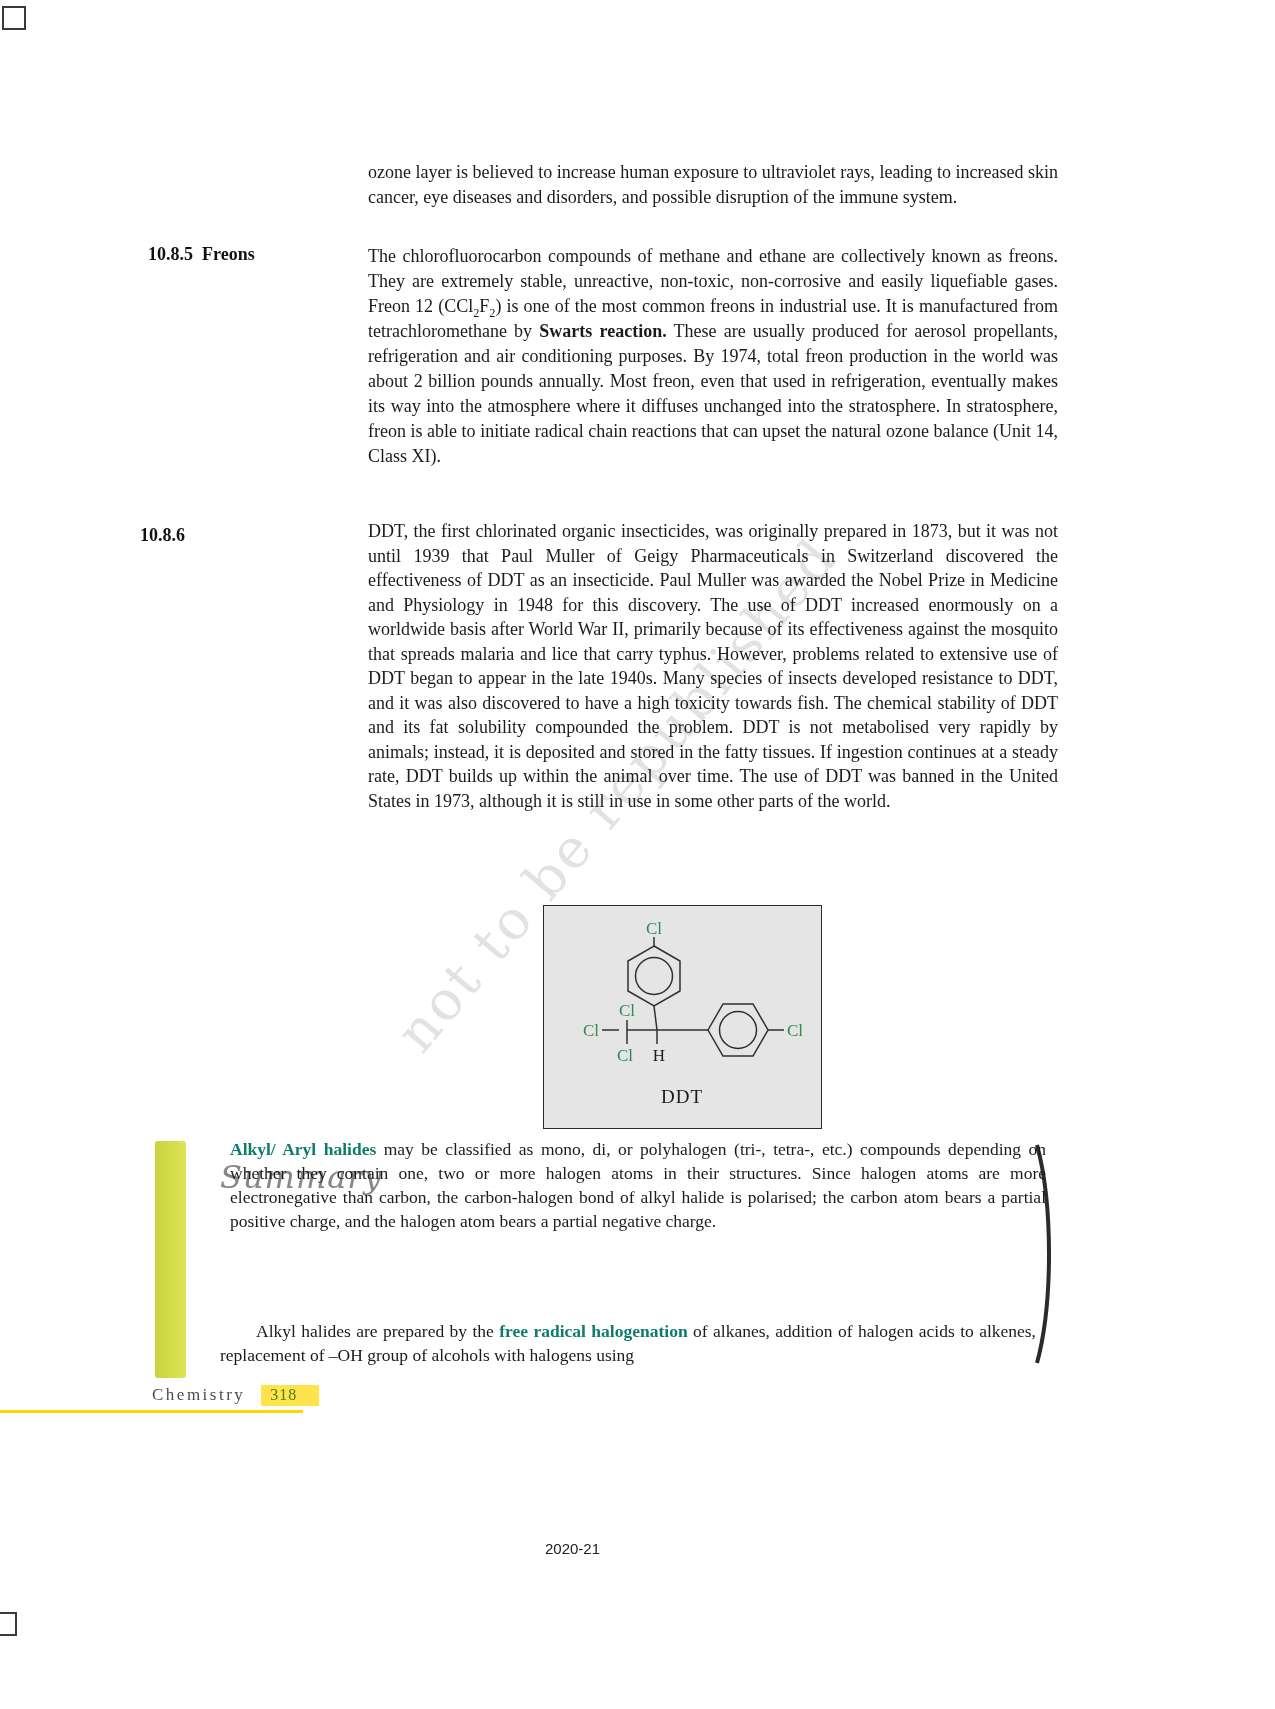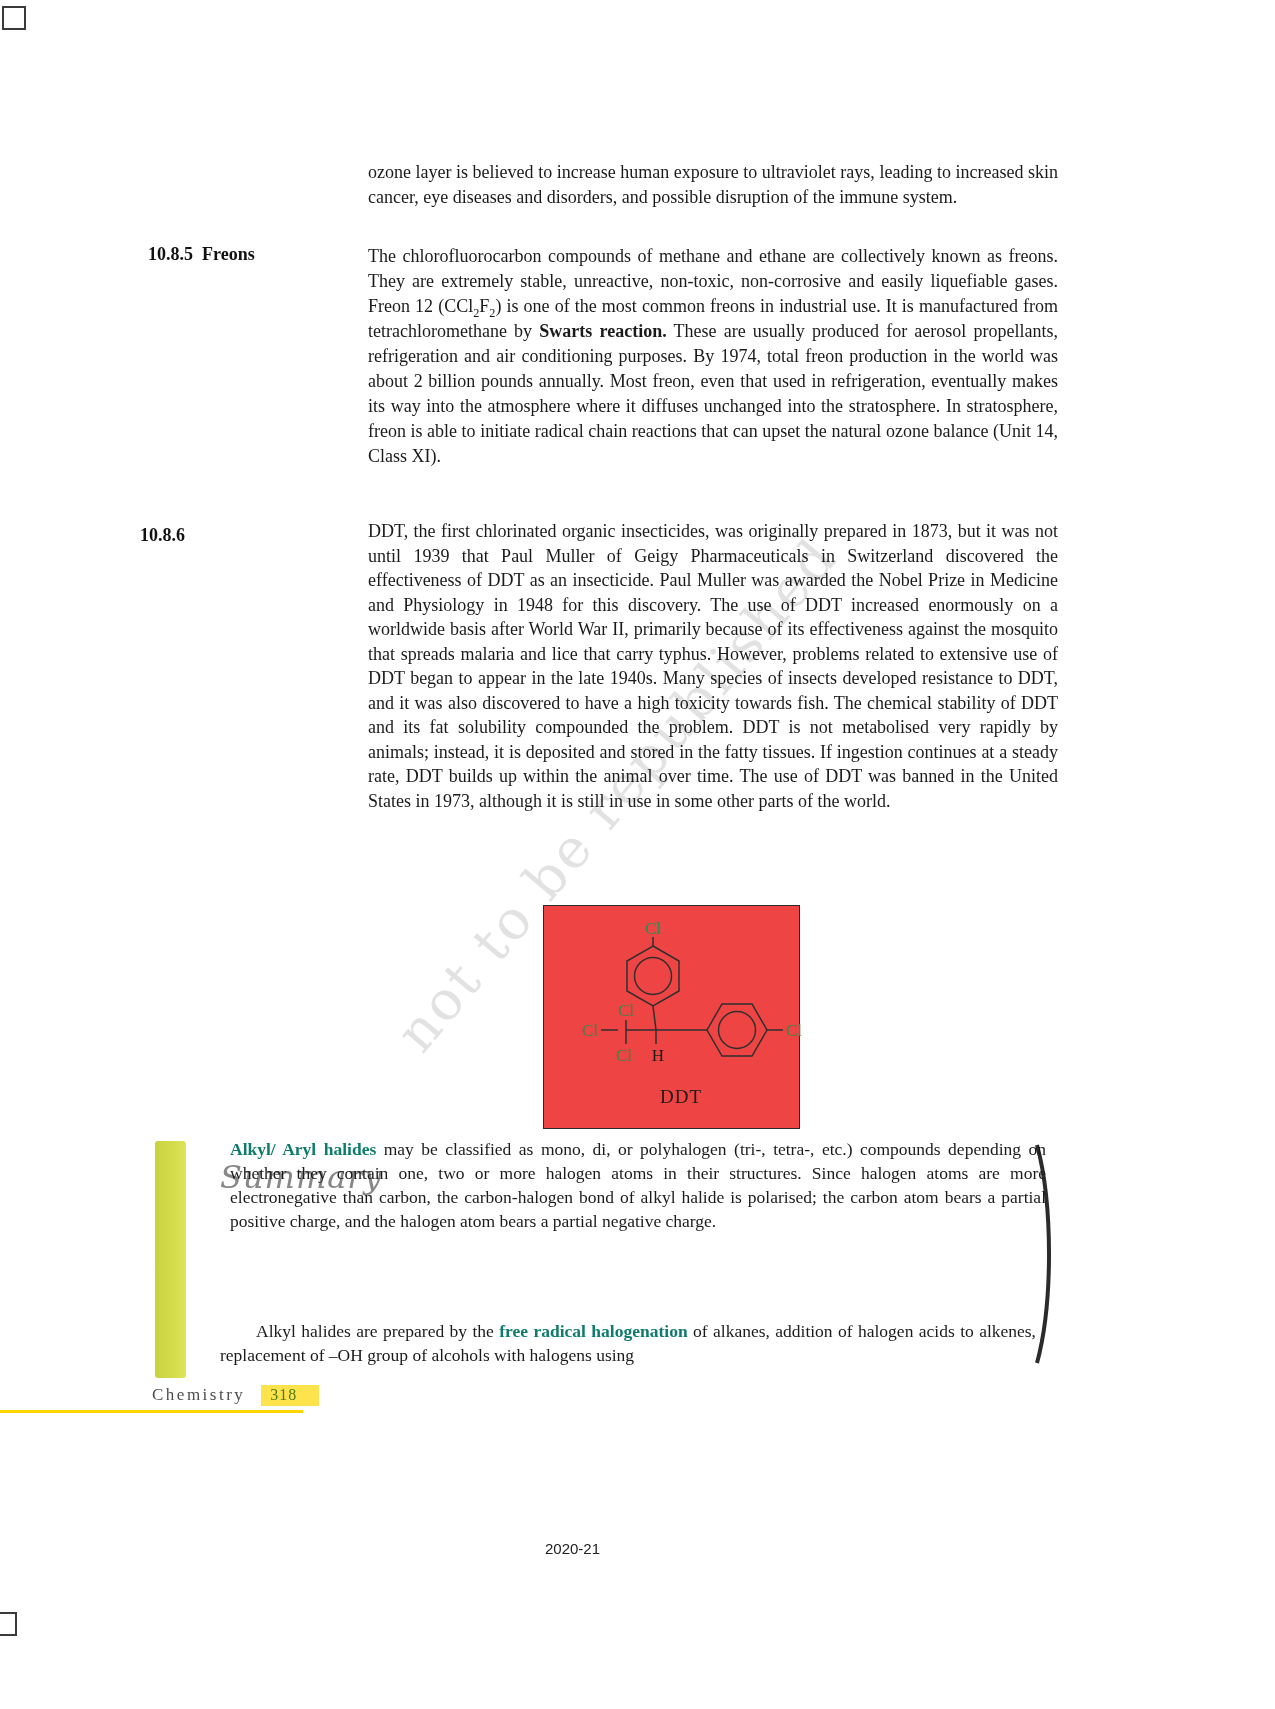--- a/index.html
+++ b/index.html
@@ -20,22 +20,22 @@
   .body-text sub { font-size:0.68em; line-height:0; }
 
   .sec-head {
     position:absolute; font-weight:700; font-size:18px; color:#111;
     display:flex; gap:9px; align-items:flex-start;
   }
   .sec-title-lines { line-height:24px; font-style:italic; }
   .sec-title-lines div { white-space:nowrap; }
 
   .struct-box {
-    position:absolute; left:543px; top:905px; width:257px; height:224px;
-    border:1.5px solid #2a2a2a; background:#ef4444;text-align:center;
+    position:absolute; left:543px; top:905px; width:279px; height:224px;
+    border:1.5px solid #2a2a2a; background:#e5e5e5;text-align:center;
   }
 
   .watermark {
     position:absolute; left:408px; top:1012px;
     transform:rotate(-50deg); transform-origin:left center;
     font-size:54px; letter-spacing:3px; color:rgba(125,125,125,0.22);
     white-space:nowrap; pointer-events:none; font-family:"DejaVu Serif", serif;
   }
 
   .summary-bar {

